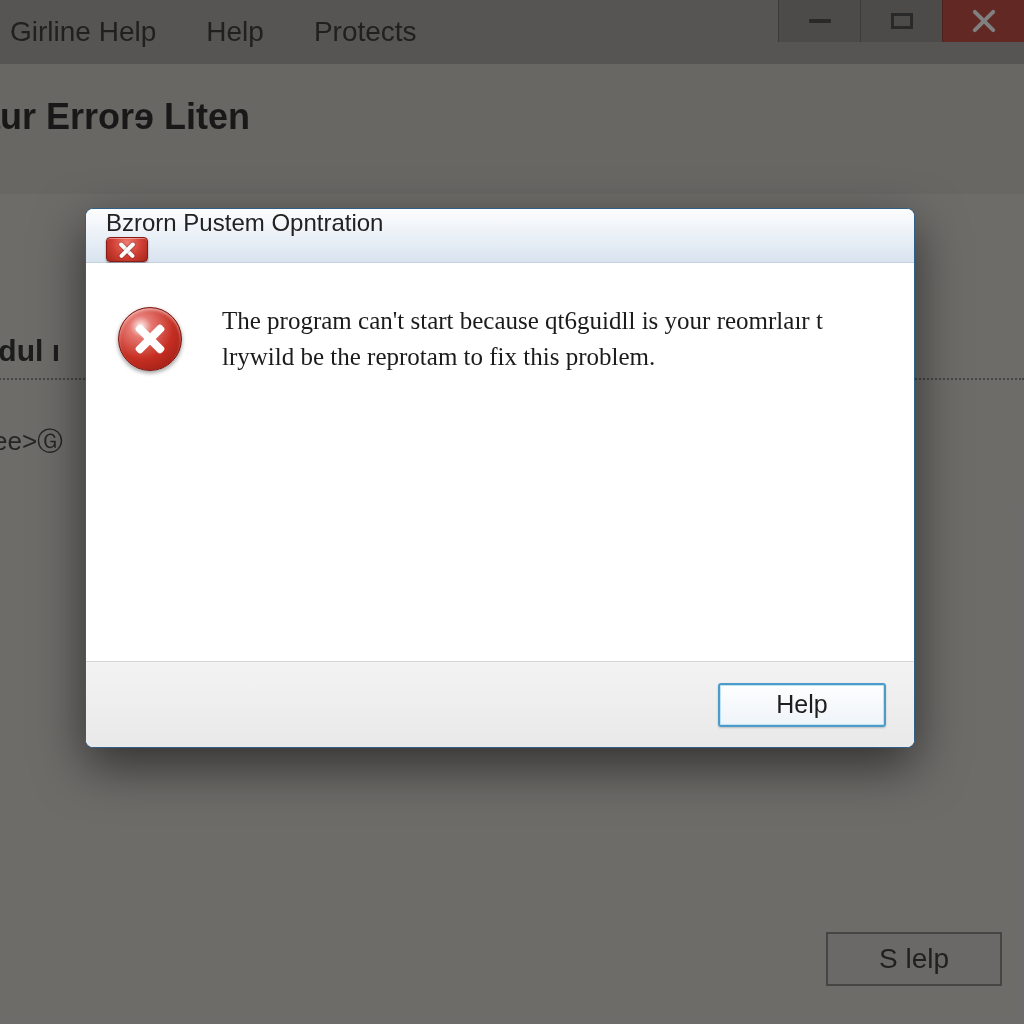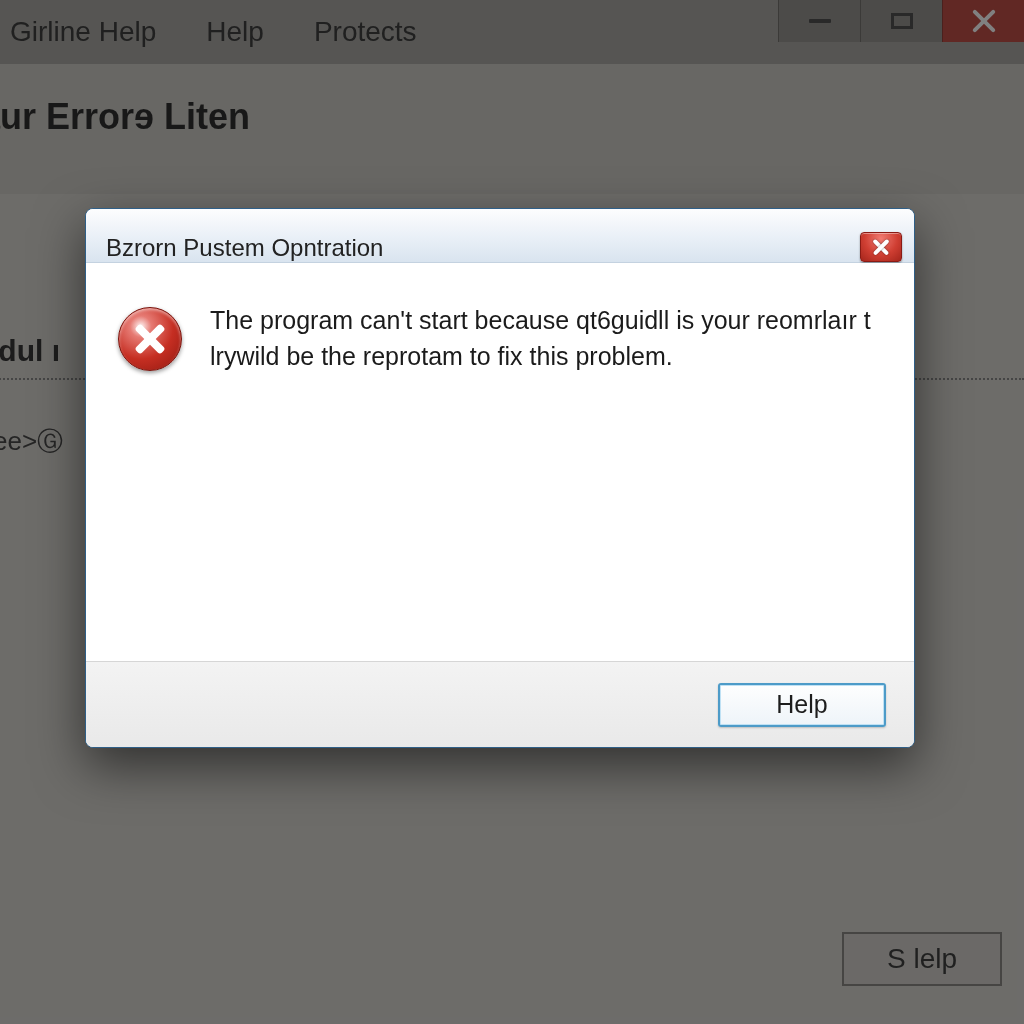--- a/index.html
+++ b/index.html
@@ -55,21 +55,21 @@
     background: #b7b5b0;
   }
   .bg-section-title {
     position: absolute; top: 140px; left: 0; font-size: 30px; font-weight:700; color:#232323;
     border-bottom: 2px dotted #6d6d6d; padding-bottom: 10px; width: 100%;
   }
   .bg-line2 { position:absolute; top:230px; left:0; font-size:26px; color:#333; }
 
   .bg-footer-btn {
     position: absolute; right: 22px; bottom: 38px;
-    width: 160px; height: 54px;
+    width: 176px; height: 54px;
     background: #b2b0ab; border: 2px solid #6f6e6a;
     display:flex; align-items:center; justify-content:center;
     font-size: 28px; color:#2b2b2b;
   }
 
   
   .dim-overlay {
     position:absolute; inset:0; background: rgba(20,20,20,0.45);
   }
 
@@ -80,22 +80,23 @@
     border-radius: 8px;
     box-shadow: 0 18px 50px rgba(0,0,0,0.55);
     background: #fff;
     overflow:hidden;
     display:flex; flex-direction:column;
   }
   .modal-titlebar {
     height: 54px;
     background: linear-gradient(#fdfdfe, #e7eef6 60%, #d9e4ef);
     border-bottom: 1px solid #c4d2e0;
-    display:flex; align-items:flex-end;
+    display:flex; align-items:flex-start;
     padding: 0 12px 0 20px;
+    flex-direction: column;
   }
   .modal-title { font-size: 24px; color:#222; flex:1; }
   .modal-close {
     width: 42px; height: 30px;
     border-radius: 4px;
     border: 1px solid #8a1a14;
     background: radial-gradient(circle at 50% 20%, #f17b72, #cf3e32 55%, #a4251b);
     display:flex; align-items:center; justify-content:center;
     box-shadow: inset 0 1px 0 rgba(255,255,255,.4), 0 1px 2px rgba(0,0,0,.4);
   }
@@ -103,22 +104,23 @@
     width:18px; height:18px; position:relative;
   }
   .modal-close .mx::before, .modal-close .mx::after {
     content:""; position:absolute; left:50%; top:50%; width:20px; height:3.5px; background:#fff; border-radius:2px;
     box-shadow: 0 0 2px rgba(0,0,0,.5);
   }
   .modal-close .mx::before{ transform:translate(-50%,-50%) rotate(45deg); }
   .modal-close .mx::after { transform:translate(-50%,-50%) rotate(-45deg); }
 
   .modal-body {
-    flex:1; padding: 40px 40px 10px 32px; display:flex; gap: 28px; align-items:flex-start;
+    flex:1; padding: 40px 40px 10px 32px; display:flex; gap: 40px; align-items:flex-start;
     background:#fff;
+    font-family:Liberation Serif, serif;
   }
   .error-icon {
     width:64px; height:64px; border-radius:50%;
     background: radial-gradient(circle at 35% 30%, #fef5f5, #e67a73 18%, #c52e22 55%, #8f1810);
     border: 1px solid #7a140d;
     box-shadow: inset 0 2px 3px rgba(255,255,255,.5), 0 2px 4px rgba(0,0,0,.4);
     position:relative; flex-shrink:0; margin-top:4px;
   }
   .error-icon::before, .error-icon::after{
     content:""; position:absolute; left:50%; top:50%; width:36px; height:8px; background:#fff; border-radius:3px;

